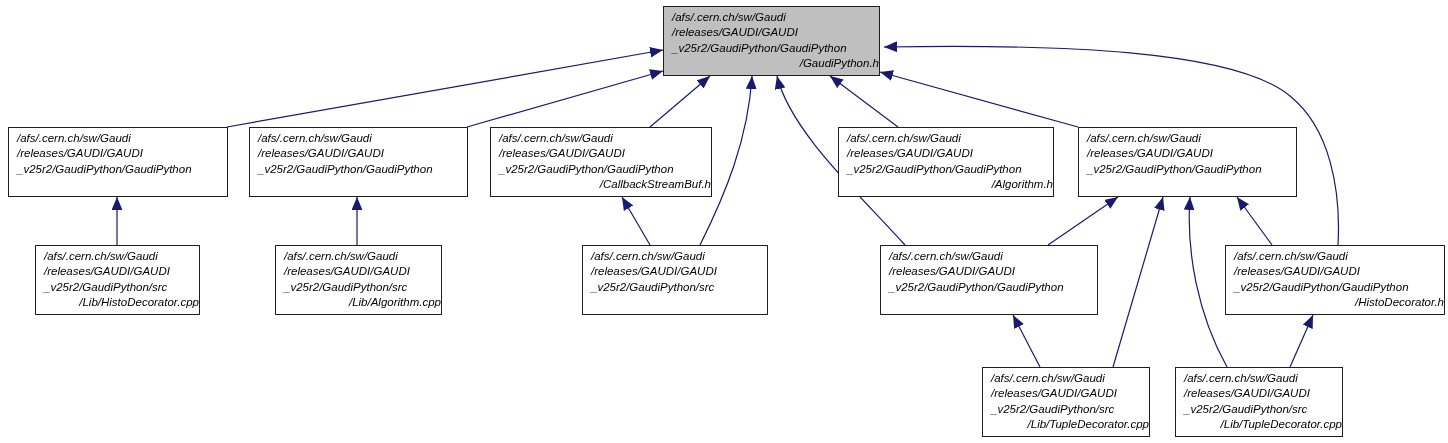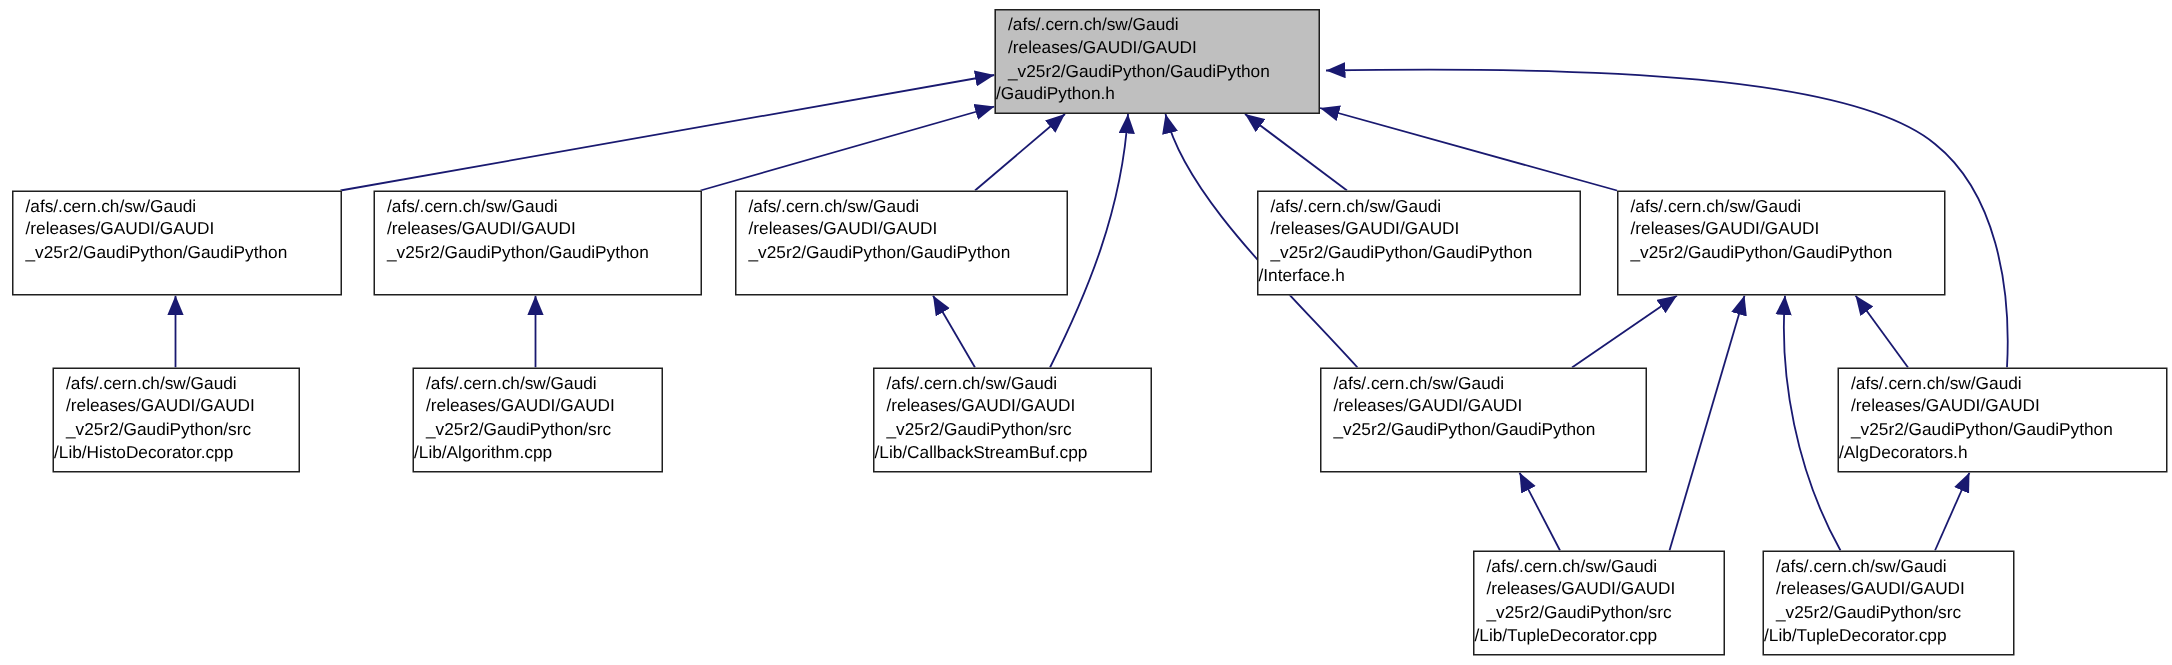--- a/index.html
+++ b/index.html
@@ -24,27 +24,28 @@
     position: absolute;
     box-sizing: border-box;
     background: #ffffff;
     border: 1.4px solid #1f1f1f;
     color: #000000;
     font-size: 11.5px;
     line-height: 15.3px;
     padding-top: 3px;
     cursor: pointer;
     z-index: 2;
+    font-style: italic;
   }
   .node.highlight {
     background: #bfbfbf;
     cursor: default;
   }
   .node .l { display: block; padding-left: 8px; white-space: nowrap; }
-  .node .c { display: block; text-align: left; white-space: nowrap; }
+  .node .c { display: block; text-align: right; white-space: nowrap; }
 
   
   .n0  { left: 663px;  top: 6px;   width: 217px; height: 70px; }
   .n1  { left: 8px;    top: 127px; width: 220px; height: 70px; }
   .n2  { left: 249px;  top: 127px; width: 219px; height: 70px; }
   .n3  { left: 490px;  top: 127px; width: 222px; height: 70px; }
   .n4  { left: 838px;  top: 127px; width: 216px; height: 70px; }
   .n5  { left: 1078px; top: 127px; width: 219px; height: 70px; }
   .n6  { left: 35px;   top: 245px; width: 165px; height: 70px; }
   .n7  { left: 275px;  top: 245px; width: 167px; height: 70px; }
@@ -102,27 +103,28 @@
   <div class="node n2">
     <span class="l">/afs/.cern.ch/sw/Gaudi</span>
     <span class="l">/releases/GAUDI/GAUDI</span>
     <span class="l">_v25r2/GaudiPython/GaudiPython</span>
   </div>
 
   <div class="node n3">
     <span class="l">/afs/.cern.ch/sw/Gaudi</span>
     <span class="l">/releases/GAUDI/GAUDI</span>
     <span class="l">_v25r2/GaudiPython/GaudiPython</span>
+    <span class="c">/CallbackStreamBuf.h</span>
   </div>
 
   <div class="node n4">
     <span class="l">/afs/.cern.ch/sw/Gaudi</span>
     <span class="l">/releases/GAUDI/GAUDI</span>
     <span class="l">_v25r2/GaudiPython/GaudiPython</span>
-    <span class="c">/Interface.h</span>
+    <span class="c">/Algorithm.h</span>
   </div>
 
   <div class="node n5">
     <span class="l">/afs/.cern.ch/sw/Gaudi</span>
     <span class="l">/releases/GAUDI/GAUDI</span>
     <span class="l">_v25r2/GaudiPython/GaudiPython</span>
   </div>
 
   <div class="node n6">
     <span class="l">/afs/.cern.ch/sw/Gaudi</span>
@@ -135,34 +137,33 @@
     <span class="l">/afs/.cern.ch/sw/Gaudi</span>
     <span class="l">/releases/GAUDI/GAUDI</span>
     <span class="l">_v25r2/GaudiPython/src</span>
     <span class="c">/Lib/Algorithm.cpp</span>
   </div>
 
   <div class="node n8">
     <span class="l">/afs/.cern.ch/sw/Gaudi</span>
     <span class="l">/releases/GAUDI/GAUDI</span>
     <span class="l">_v25r2/GaudiPython/src</span>
-    <span class="c">/Lib/CallbackStreamBuf.cpp</span>
   </div>
 
   <div class="node n9">
     <span class="l">/afs/.cern.ch/sw/Gaudi</span>
     <span class="l">/releases/GAUDI/GAUDI</span>
     <span class="l">_v25r2/GaudiPython/GaudiPython</span>
   </div>
 
   <div class="node n10">
     <span class="l">/afs/.cern.ch/sw/Gaudi</span>
     <span class="l">/releases/GAUDI/GAUDI</span>
     <span class="l">_v25r2/GaudiPython/GaudiPython</span>
-    <span class="c">/AlgDecorators.h</span>
+    <span class="c">/HistoDecorator.h</span>
   </div>
 
   <div class="node n11">
     <span class="l">/afs/.cern.ch/sw/Gaudi</span>
     <span class="l">/releases/GAUDI/GAUDI</span>
     <span class="l">_v25r2/GaudiPython/src</span>
     <span class="c">/Lib/TupleDecorator.cpp</span>
   </div>
 
   <div class="node n12">

